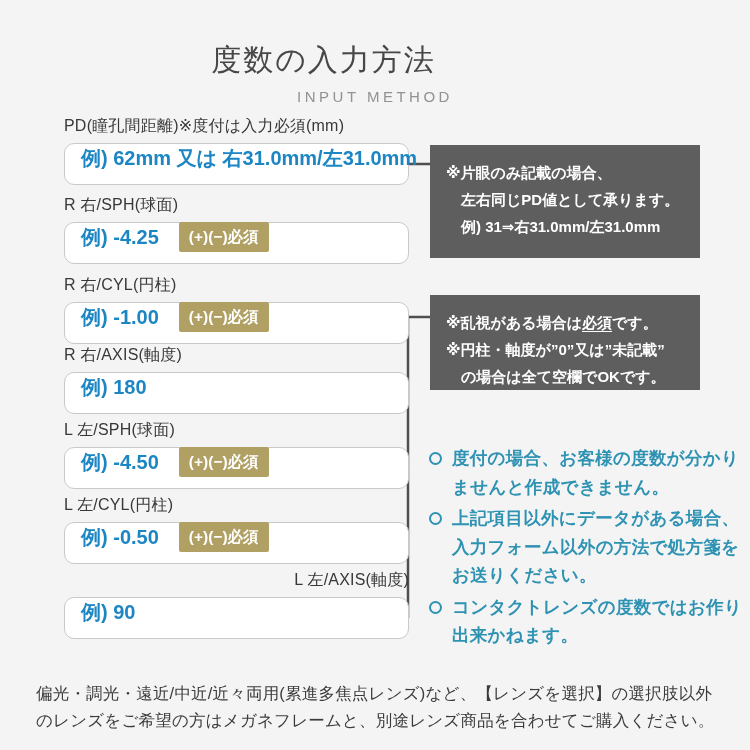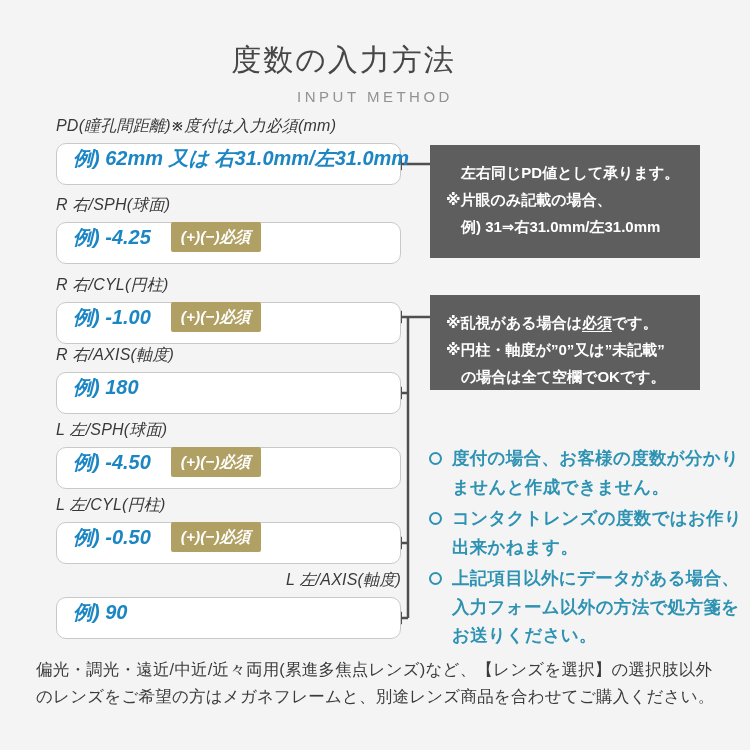--- a/index.html
+++ b/index.html
@@ -19,30 +19,29 @@
     color:var(--ink);
     overflow:hidden;
   }
   .stage{position:relative;width:750px;height:750px;}
   .connectors{position:absolute;left:0;top:0;width:750px;height:750px;pointer-events:none;}
 
   .title{
     position:absolute;top:40px;left:0;width:647px;margin:0;
     text-align:center;font-size:30px;font-weight:500;letter-spacing:2px;
     color:#474747;
-    padding-left:20px;
   }
   .subtitle{
     position:absolute;top:88px;left:0;width:750px;
     text-align:center;font-size:15px;letter-spacing:3.5px;
     color:#929292;
   }
 
   .fields{position:absolute;left:48px;top:0;width:345px;}
-  .field{position:absolute;left:8px;width:345px;font-style:italic;}
+  .field{position:absolute;left:16px;width:345px;}
   .field:nth-child(1){top:116px;}
   .field:nth-child(2){top:195px;}
   .field:nth-child(3){top:269px;margin-top:6px;}
   .field:nth-child(4){top:345px;}
   .field:nth-child(5){top:420px;}
   .field:nth-child(6){top:495px;}
   .field:nth-child(7){top:570px;text-align:right;}
   .field-label{
     font-size:16px;line-height:20px;margin-bottom:7px;
     color:#383838;letter-spacing:0.2px;white-space:nowrap;
@@ -79,21 +78,21 @@
     position:relative;padding-left:24px;margin-bottom:3px;
     color:var(--teal);font-size:17.5px;font-weight:bold;line-height:28.5px;
     letter-spacing:0.3px;
   }
   .note-bullet{
     position:absolute;left:1px;top:8px;width:9px;height:9px;
     border:2.5px solid var(--teal);border-radius:50%;
   }
 
   .footer{
-    position:absolute;left:36px;top:656px;width:692px;
+    position:absolute;left:36px;top:680px;width:692px;
     font-size:16.5px;line-height:27px;color:#3b3b3b;letter-spacing:0.2px;
   }
 </style>
 </head>
 <body>
 
 <div class="stage">
 
   <svg class="connectors" viewBox="0 0 750 750" xmlns="http://www.w3.org/2000/svg" aria-hidden="true">
     <g stroke="#4f4f4f" stroke-width="2.5" fill="none">
@@ -155,31 +154,31 @@
       </div>
       <div class="field">
         <div class="field-label">L 左/AXIS(軸度)</div>
         <div class="field-box">
           <span class="field-value">例) 90</span>
         </div>
       </div>
     </div>
 
   <div class="callout callout-1">
+      <div class="callout-line">※片眼のみ記載の場合、</div>
       <div class="callout-line indent">左右同じPD値として承ります。</div>
-      <div class="callout-line">※片眼のみ記載の場合、</div>
       <div class="callout-line indent">例) 31⇒右31.0mm/左31.0mm</div>
     </div>
   <div class="callout callout-2">
       <div class="callout-line">※乱視がある場合は<span class="u">必須</span>です。</div>
       <div class="callout-line">※円柱・軸度が”0”又は”未記載”</div>
       <div class="callout-line indent">の場合は全て空欄でOKです。</div>
     </div>
 
   <div class="notes">
       <div class="note-item"><span class="note-bullet"></span><span>度付の場合、お客様の度数が分かりませんと作成できません。</span></div>
+      <div class="note-item"><span class="note-bullet"></span><span>上記項目以外にデータがある場合、入力フォーム以外の方法で処方箋をお送りください。</span></div>
       <div class="note-item"><span class="note-bullet"></span><span>コンタクトレンズの度数ではお作り出来かねます。</span></div>
-      <div class="note-item"><span class="note-bullet"></span><span>上記項目以外にデータがある場合、入力フォーム以外の方法で処方箋をお送りください。</span></div>
     </div>
 
   <div class="footer">偏光・調光・遠近/中近/近々両用(累進多焦点レンズ)など、【レンズを選択】の選択肢以外のレンズをご希望の方はメガネフレームと、別途レンズ商品を合わせてご購入ください。</div>
 
 </div>
 
 </body></html>

